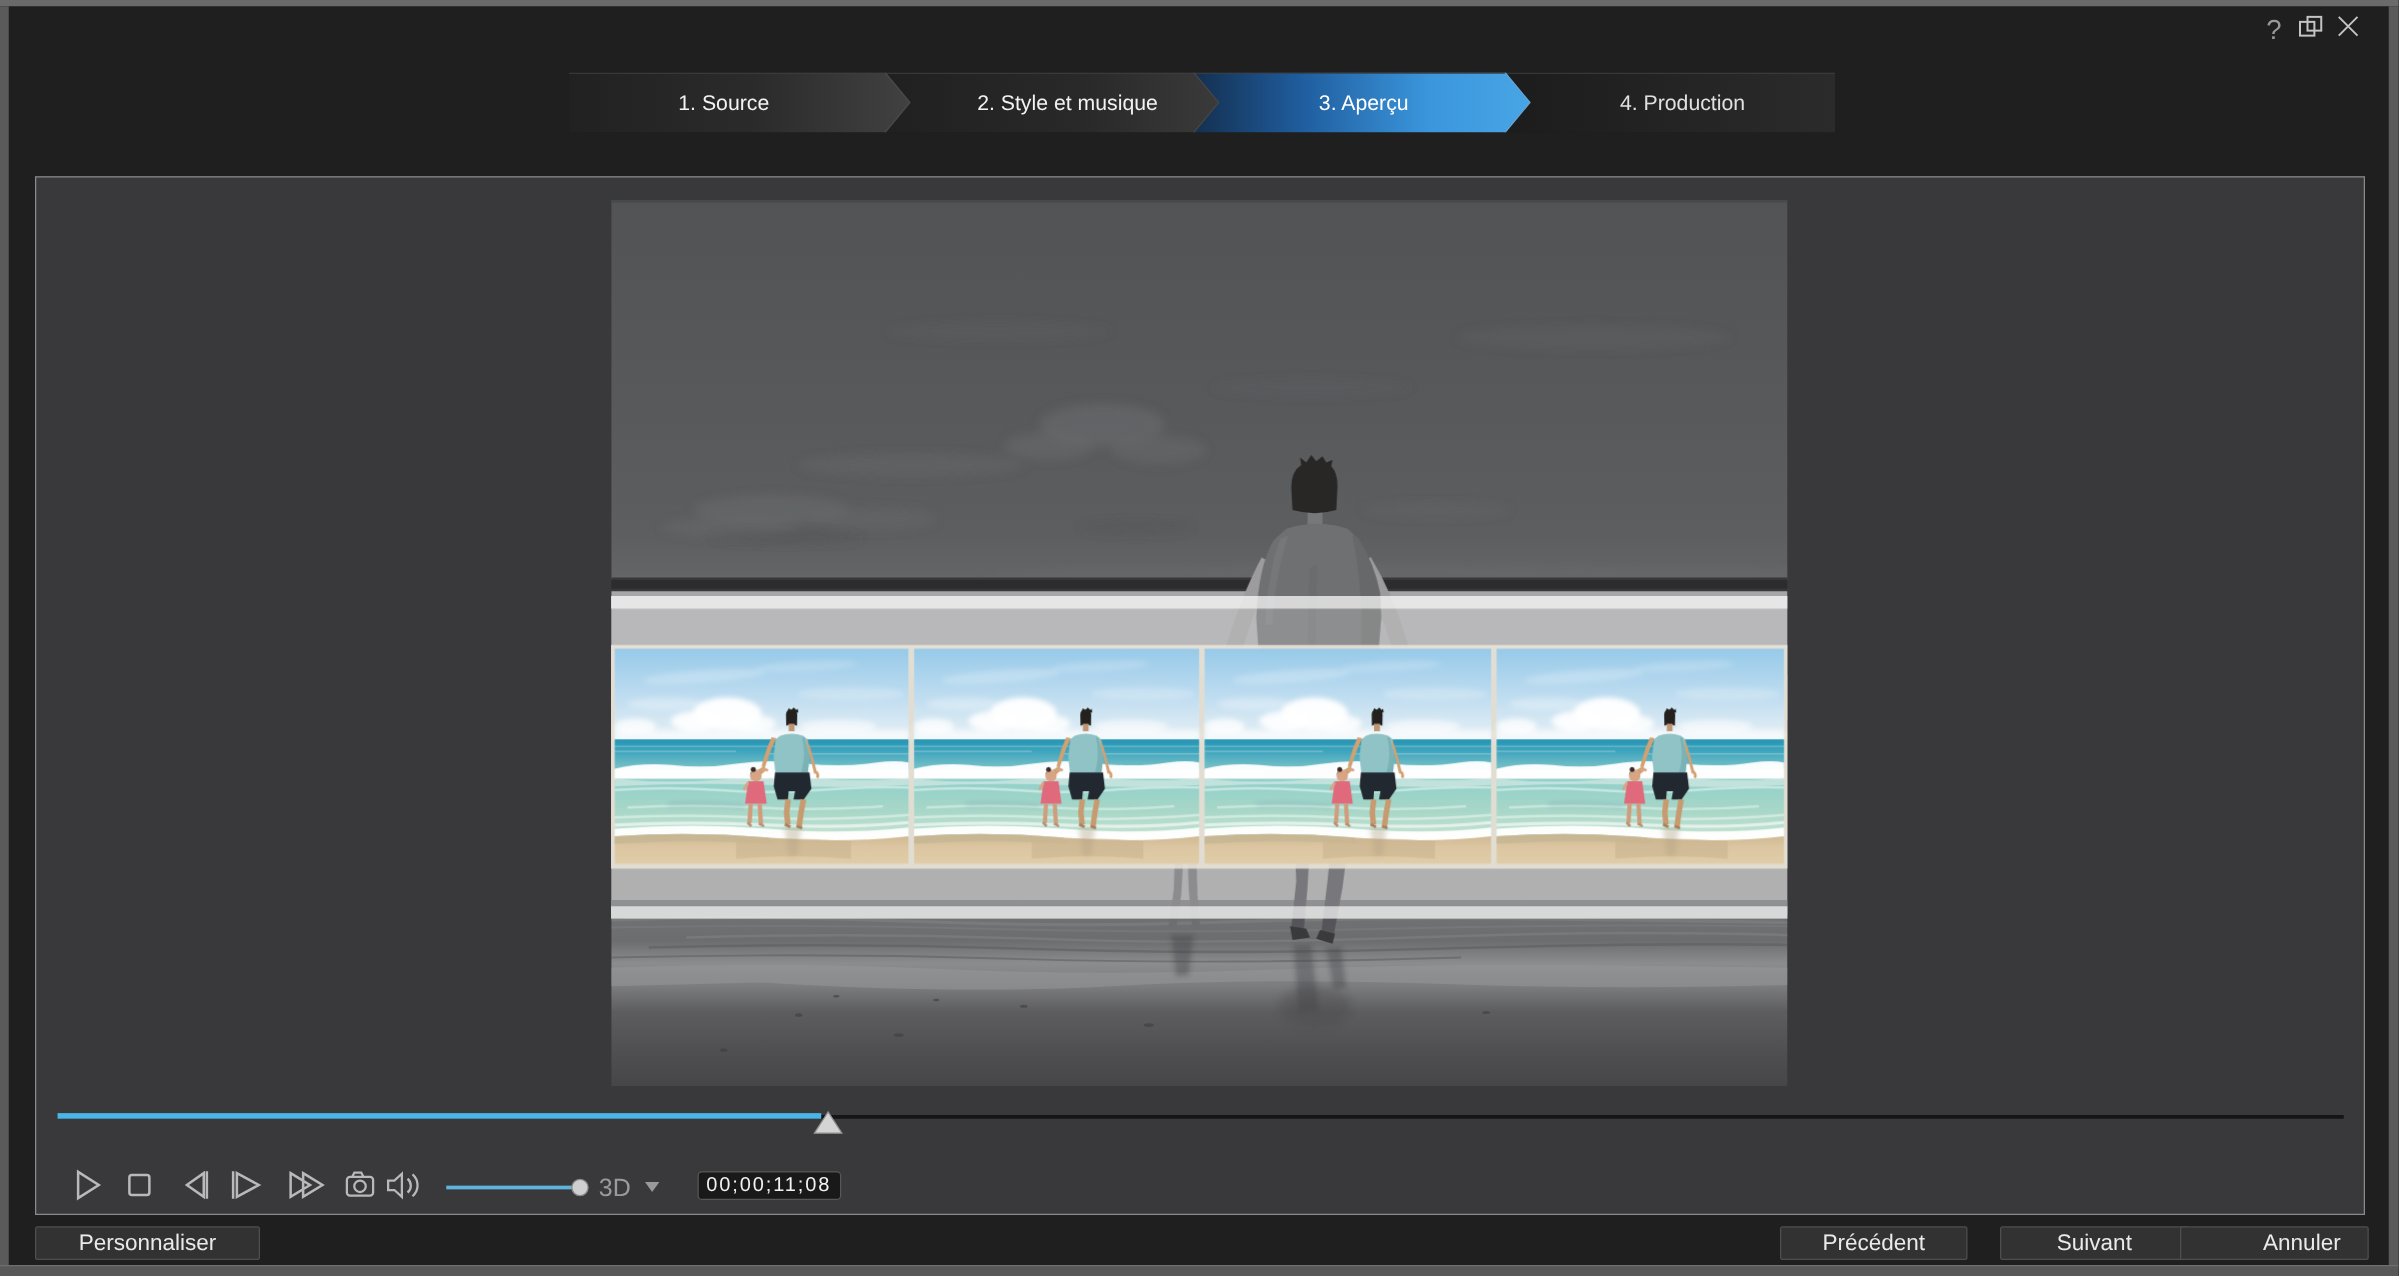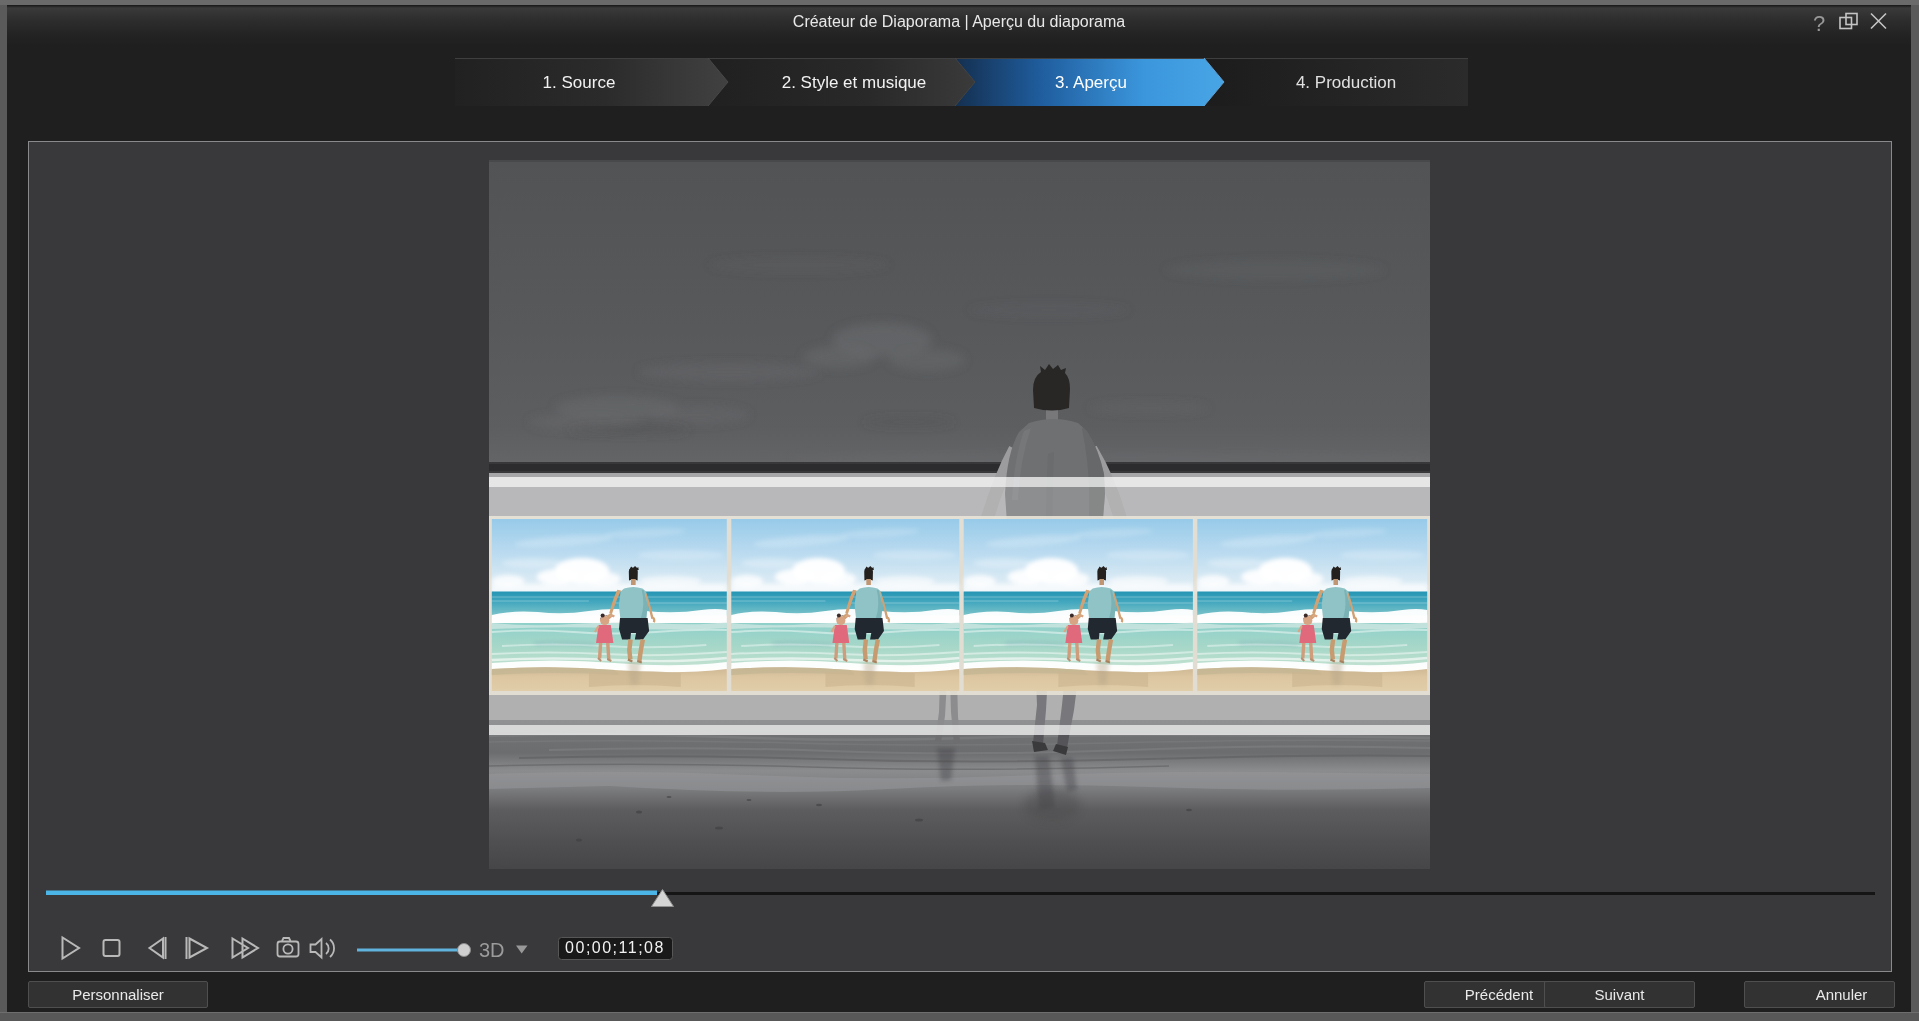--- a/index.html
+++ b/index.html
@@ -11,28 +11,25 @@
   #bRight{position:absolute;left:1911px;top:5px;width:8px;height:1007px;background:#5a5a5a;}
   #bBottom{position:absolute;left:0;top:1012px;width:1919px;height:9px;background:#585858;border-top:1px solid #6e6e6e;}
   #titlebar{position:absolute;left:7px;top:5px;width:1904px;height:41px;
     background:linear-gradient(#161616 0px,#3a3a3a 3px,#2e2e2e 14px,#232323 30px,#1f1f1f 41px);}
   #title{position:absolute;left:0;top:8px;width:100%;text-align:center;color:#e8e8e8;font-size:16px;}
   .tbico{position:absolute;top:0;}
   
   #panel{position:absolute;left:28px;top:141px;width:1864px;height:831px;background:#39393b;border:1px solid #8a8a8c;}
   
   .btn{position:absolute;top:981px;height:27px;background:#323232;border:1px solid #4f4f4f;border-radius:2px;
-       color:#eaeaea;font-size:15px;text-align:center;line-height:25px;}
+       color:#eaeaea;font-size:18px;text-align:center;line-height:25px;}
 </style>
 </head>
 <body>
 <div id="win">
-  <div id="titlebar">
-      <div id="title">Créateur de Diaporama | Aperçu du diaporama</div>
-    </div>
   <div id="bTop"></div>
     <div id="bLeft"></div>
     <div id="bRight"></div>
     <div id="bBottom"></div>
 
   <svg class="tbico" style="left:1805px;top:8px" width="100" height="28" viewBox="0 0 100 28">
     <text x="8" y="23" font-size="22" fill="#989898" font-family="Liberation Sans">?</text>
     <g stroke="#c4c4c4" stroke-width="1.6" fill="none">
       <rect x="41" y="5.5" width="11" height="11"></rect>
       <rect x="35" y="9.5" width="11.5" height="11"></rect>
@@ -317,15 +314,15 @@
     <rect x="317" y="18.5" width="104" height="3" fill="#5fb3dc"></rect>
     <circle cx="424" cy="20" r="6.5" fill="#cfcfcf" stroke="#8a8a8a"></circle>
     <text x="439" y="27" font-size="20" fill="#9b9b9b">3D</text>
     <polygon points="476,15.5 487.5,15.5 481.7,23.5" fill="#999999"></polygon>
     <rect x="518.5" y="7.5" width="114" height="22" rx="3" fill="#191919" stroke="#575757"></rect>
     <text x="575" y="23" font-size="16" fill="#f2f2f2" text-anchor="middle" letter-spacing="1.5">00;00;11;08</text>
   </svg>
 
   <div class="btn" style="left:28px;width:180px;">Personnaliser</div>
   <div class="btn" style="left:1424px;width:150px;">Précédent</div>
-  <div class="btn" style="left:1544px;width:151px;">Suivant</div>
+  <div class="btn" style="left:1600px;width:151px;">Suivant</div>
   <div class="btn" style="left:1744px;width:151px;padding-left:44px;">Annuler</div>
 </div>
 
 </body></html>

